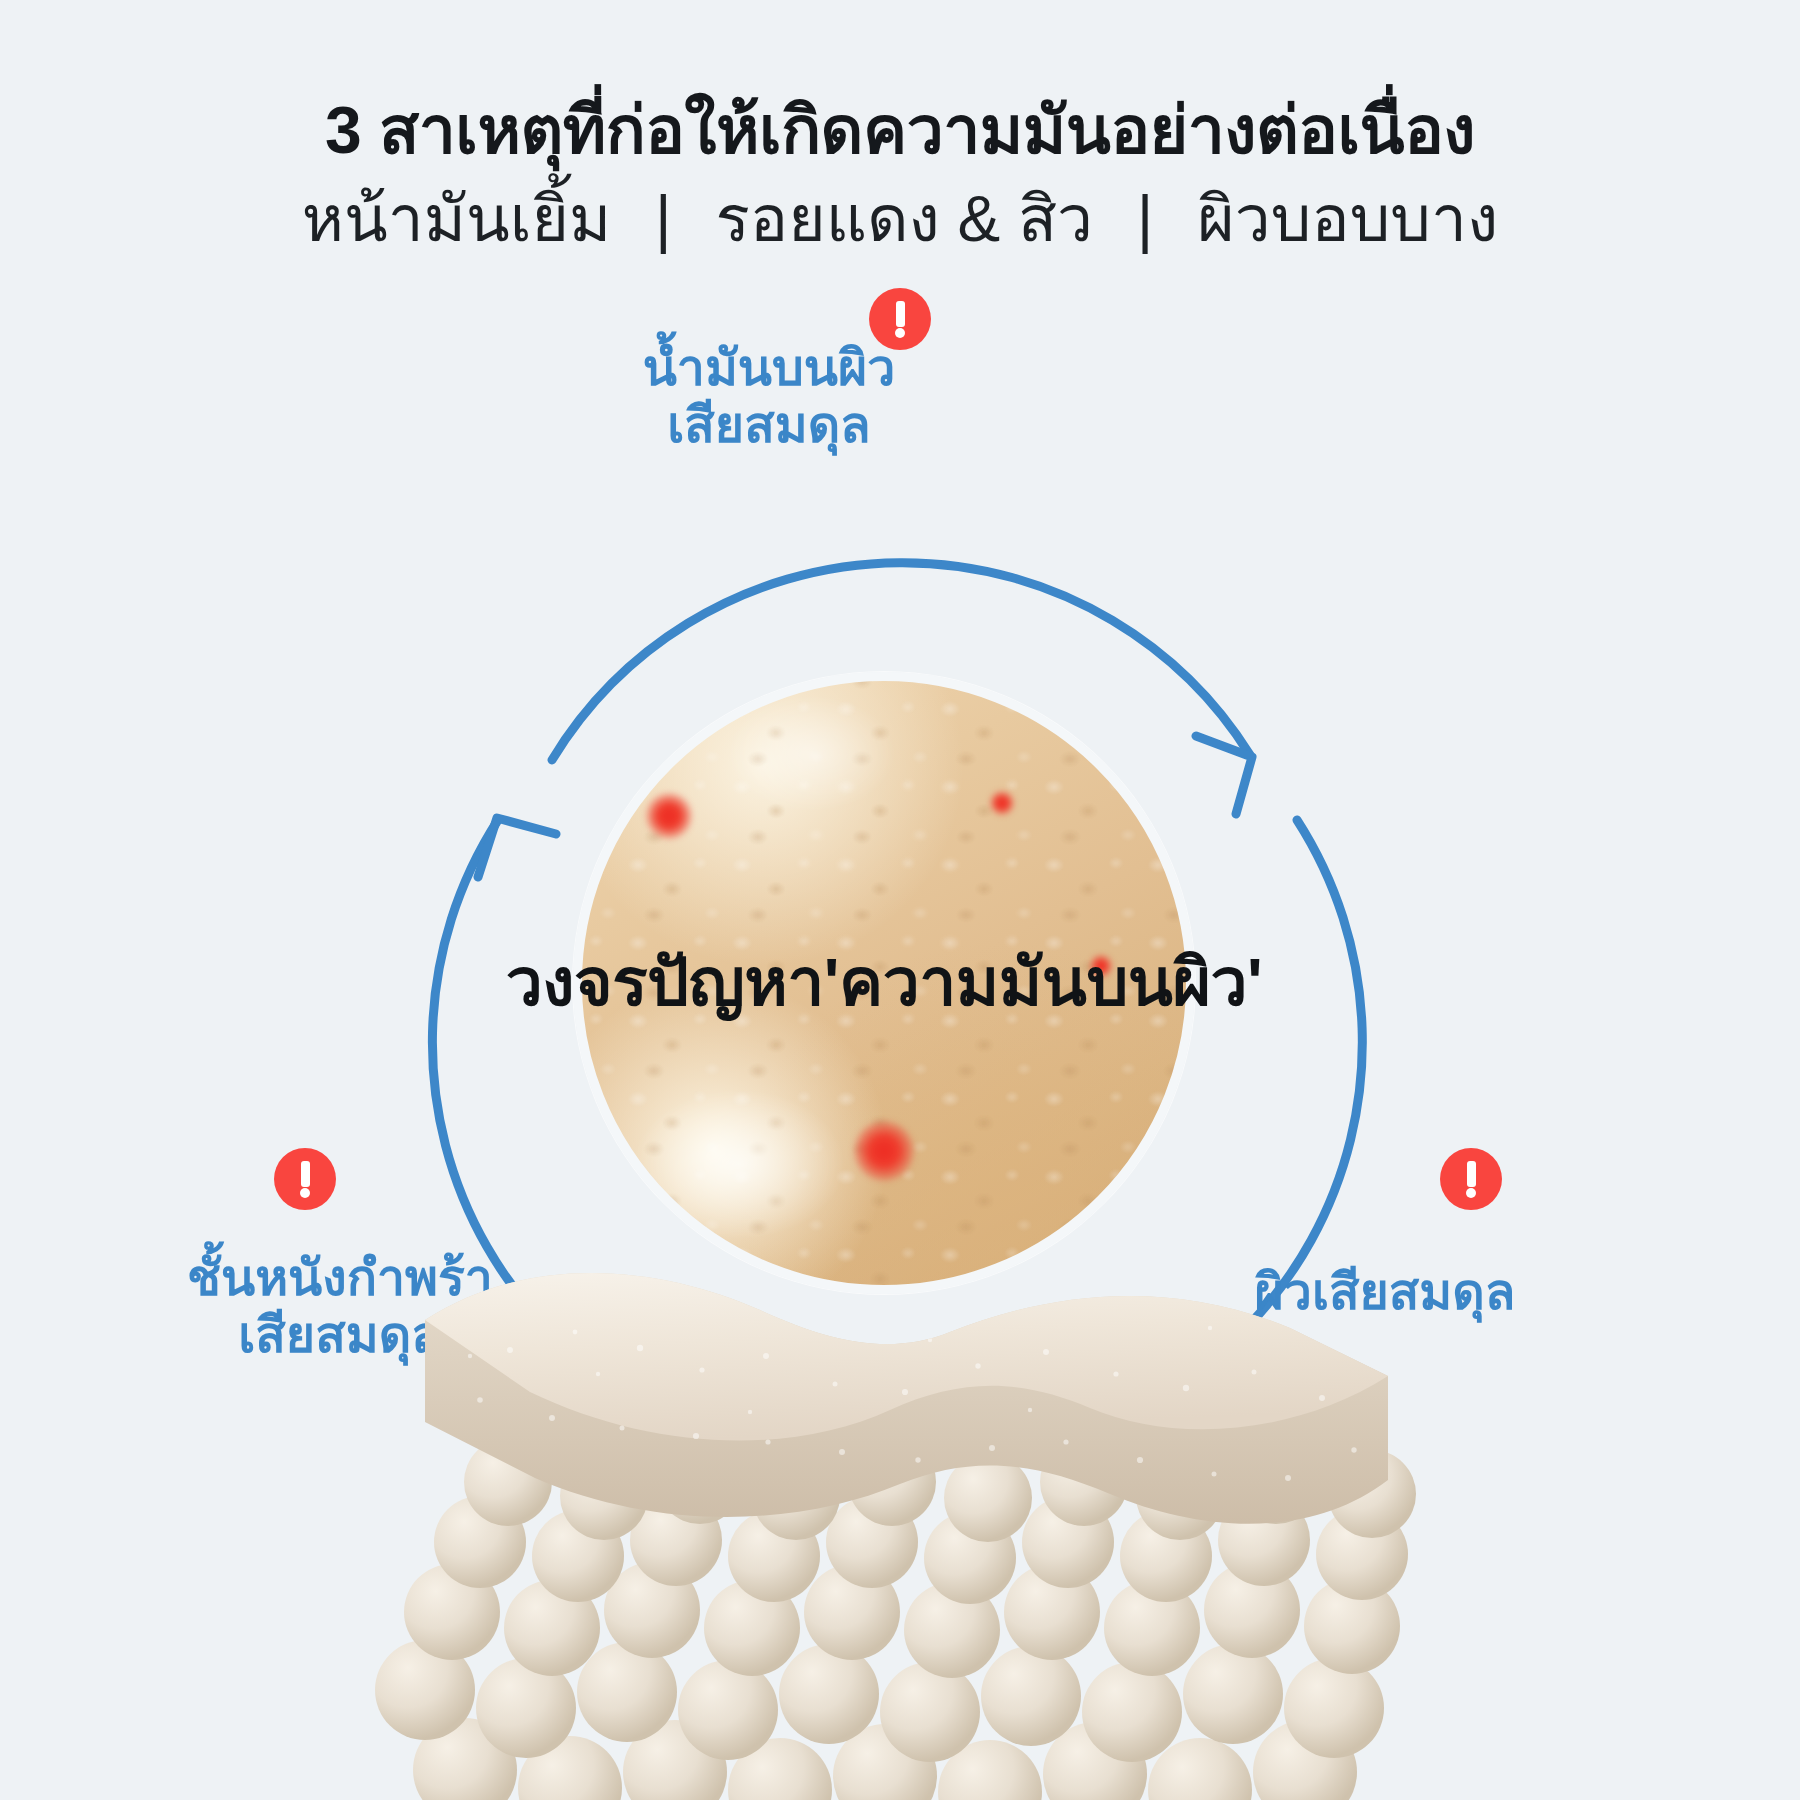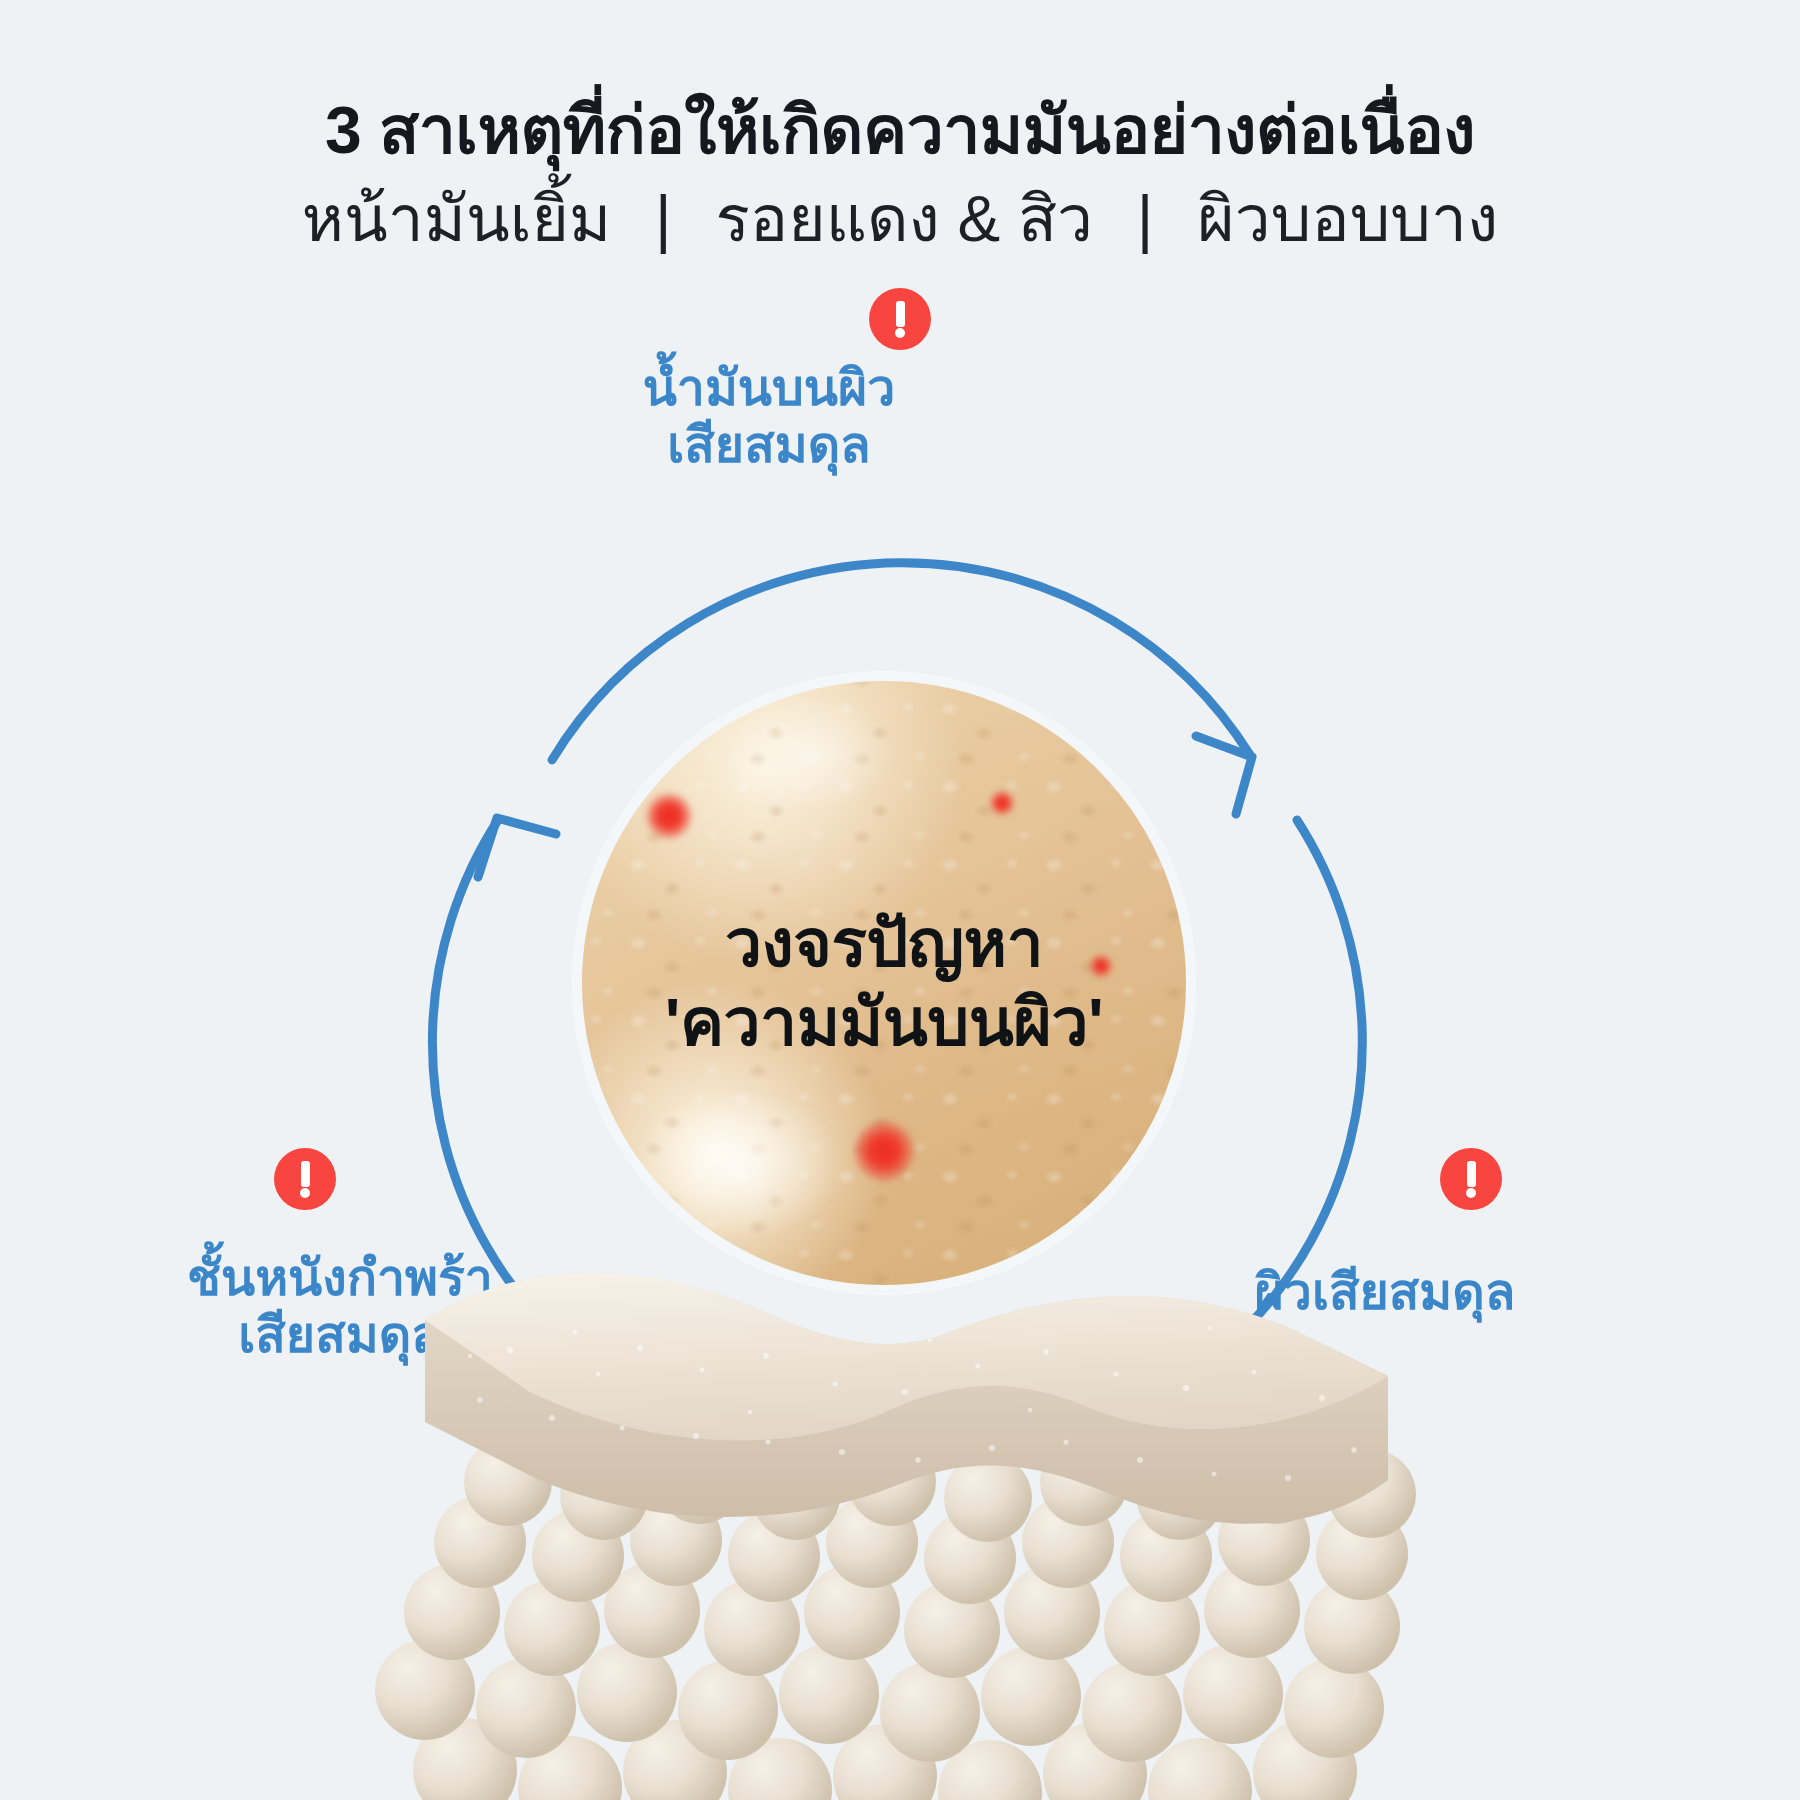--- a/index.html
+++ b/index.html
@@ -74,21 +74,21 @@
     position:absolute;
     color:#3b86c8;
     font-weight:800;
     font-size:50px;
     line-height:1.13;
     text-align:center;
     white-space:nowrap;
   }
   .cyc-label .ln { display:block; }
 
-  #label-top   { top:360px; left:0; width:1538px; }
+  #label-top   { top:340px; left:0; width:1538px; }
   #label-left  { top:1250px; left:60px; width:560px; }
   #label-right { top:1245px; left:1105px; width:560px;margin-top:19px; }
 
   #badge-top   { top:288px; left:869px; }
   #badge-left  { top:1148px; left:274px; }
   #badge-right { top:1148px; left:1440px; }
 
   
   #cycle-svg {
     position:absolute;
@@ -137,21 +137,21 @@
     position:absolute;
     border-radius:50%;
     background:radial-gradient(circle, #ee2b22 0%, #ef3b2c 34%, rgba(238,60,45,0.42) 62%, rgba(238,60,45,0) 80%);
     filter:blur(3px);
   }
 
   #center-text {
     position:absolute;
     left:573px; top:672px;
     width:622px; height:622px;
-    display:flex; flex-direction:column;
+    display:flex; flex-direction:row;
     align-items:center; justify-content:center;
     z-index:6;
     pointer-events:none;
   }
   #center-text .ct-ln {
     font-size:66px;
     font-weight:800;
     color:#101316;
     line-height:1.2;
     letter-spacing:-0.5px;

